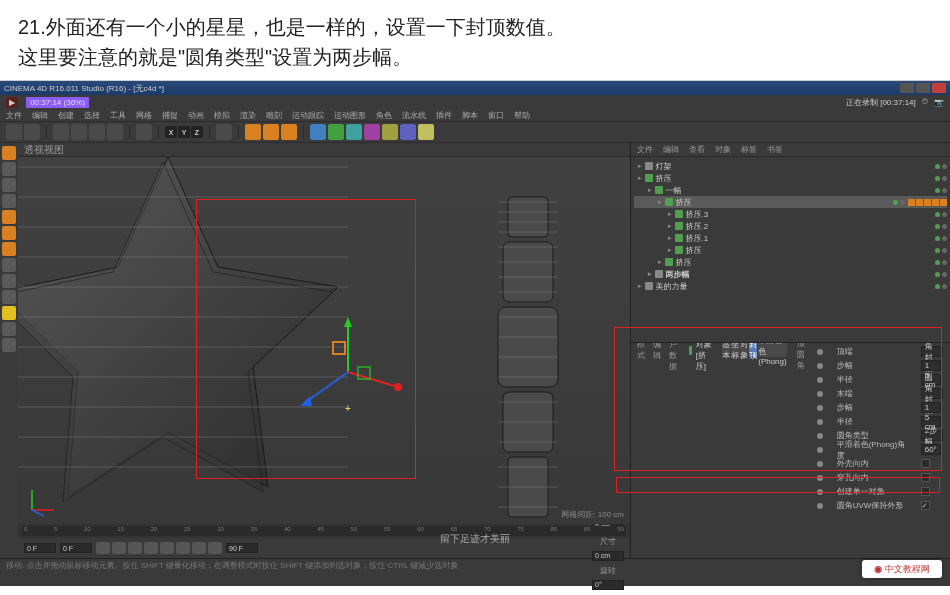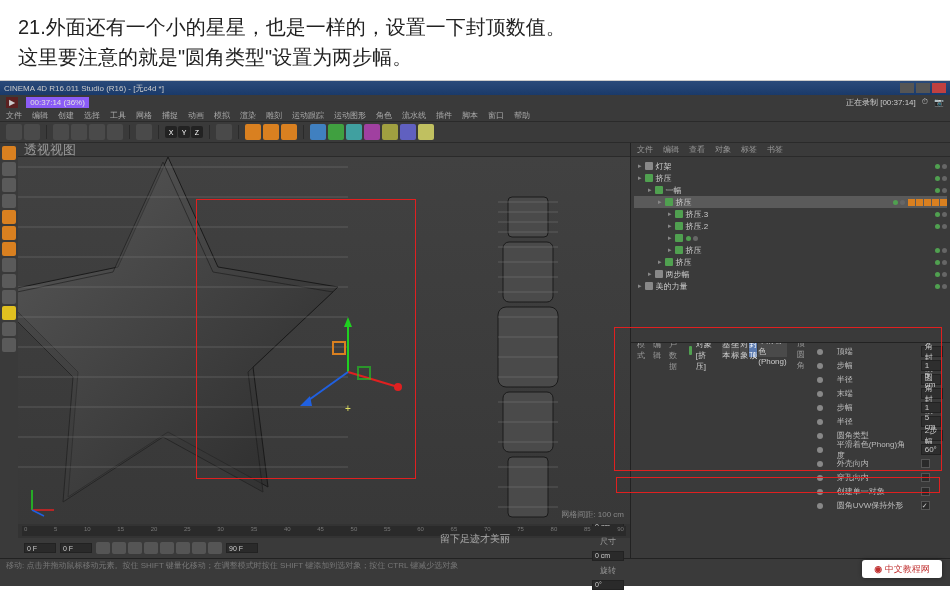--- a/index.html
+++ b/index.html
@@ -19,21 +19,21 @@
 .tb-btn { width: 16px; height: 16px; background: #4a4a4a; border-radius: 2px; display: flex; align-items: center; justify-content: center; }
 .tb-btn.orange { background: #d98020; }
 .xy-badge { display: flex; gap: 1px; }
 .xy-badge span { width: 12px; height: 12px; background: #222; color: #fff; font-size: 7px; display: flex; align-items: center; justify-content: center; border-radius: 2px; }
 .content-area { display: flex; height: calc(100% - 62px - 28px); }
 .left-toolbar { width: 18px; background: #3a3a3a; display: flex; flex-direction: column; gap: 2px; padding: 3px 2px; }
 .left-tool { width: 14px; height: 14px; background: #5a5a5a; border-radius: 2px; }
 .left-tool.orange { background: #d98020; }
 .left-tool.yellow { background: #e0c020; }
 .viewport-wrap { flex: 1; display: flex; flex-direction: column; background: #333; }
-.vp-header { height: 14px; background: #3a3a3a; border-bottom: 1px solid #2a2a2a; display: flex; align-items: center; padding: 0 6px; font-size: 13px; color: #999; }
+.vp-header { height: 14px; background: #3a3a3a; border-bottom: 1px solid #2a2a2a; display: flex; align-items: center; padding: 0 6px; font-size: 10px; color: #999; }
 .viewport { flex: 1; position: relative; background: linear-gradient(to bottom, #414141, #383838); overflow: hidden; }
 .star-shape { position: absolute; left: -30px; top: -20px; width: 380px; height: 400px; }
 .star-shape svg { width: 100%; height: 100%; }
 .side-cylinder { position: absolute; left: 460px; top: 30px; width: 100px; height: 380px; }
 .side-cylinder svg { width: 100%; height: 100%; }
 .gizmo { position: absolute; left: 270px; top: 155px; width: 120px; height: 120px; pointer-events: none; }
 .selection-box { position: absolute; left: 178px; top: 42px; width: 220px; height: 280px; border: 1px solid #e02020; }
 .red-highlight-right { position: absolute; border: 1px solid #e02020; pointer-events: none; }
 .axis-indicator { position: absolute; left: 6px; bottom: 6px; width: 36px; height: 36px; }
 .vp-info { position: absolute; right: 6px; bottom: 4px; font-size: 8px; color: #888; }
@@ -381,20 +381,21 @@
               <div class="tree-icon extrude"></div>
               <span class="tree-label">挤压.2</span>
               <div class="tree-dots">
                 <div class="tree-dot"></div>
                 <div class="tree-dot gray"></div>
               </div>
             </div>
             <div class="tree-row" style="padding-left: 34px;">
               <span style="color: rgb(136, 136, 136); font-size: 7px;">▸</span>
               <div class="tree-icon extrude"></div>
+              <span class="tree-label">挤压.1</span>
               <div class="tree-dots">
                 <div class="tree-dot"></div>
                 <div class="tree-dot gray"></div>
               </div>
             </div>
             <div class="tree-row" style="padding-left: 34px;">
               <span style="color: rgb(136, 136, 136); font-size: 7px;">▸</span>
               <div class="tree-icon extrude"></div>
               <span class="tree-label">挤压</span>
               <div class="tree-dots">
@@ -404,21 +405,21 @@
             </div>
             <div class="tree-row" style="padding-left: 24px;">
               <span style="color: rgb(136, 136, 136); font-size: 7px;">▸</span>
               <div class="tree-icon extrude"></div>
               <span class="tree-label">挤压</span>
               <div class="tree-dots">
                 <div class="tree-dot"></div>
                 <div class="tree-dot gray"></div>
               </div>
             </div>
-            <div class="tree-row" style="padding-left: 14px;">
+            <div class="tree-row" style="padding-left: 14px; font-weight: bold;">
               <span style="color: rgb(136, 136, 136); font-size: 7px;">▸</span>
               <div class="tree-icon null"></div>
               <span class="tree-label">两步幅</span>
               <div class="tree-dots">
                 <div class="tree-dot"></div>
                 <div class="tree-dot gray"></div>
               </div>
             </div>
             <div class="tree-row" style="padding-left: 4px;">
               <span style="color: rgb(136, 136, 136); font-size: 7px;">▸</span>

